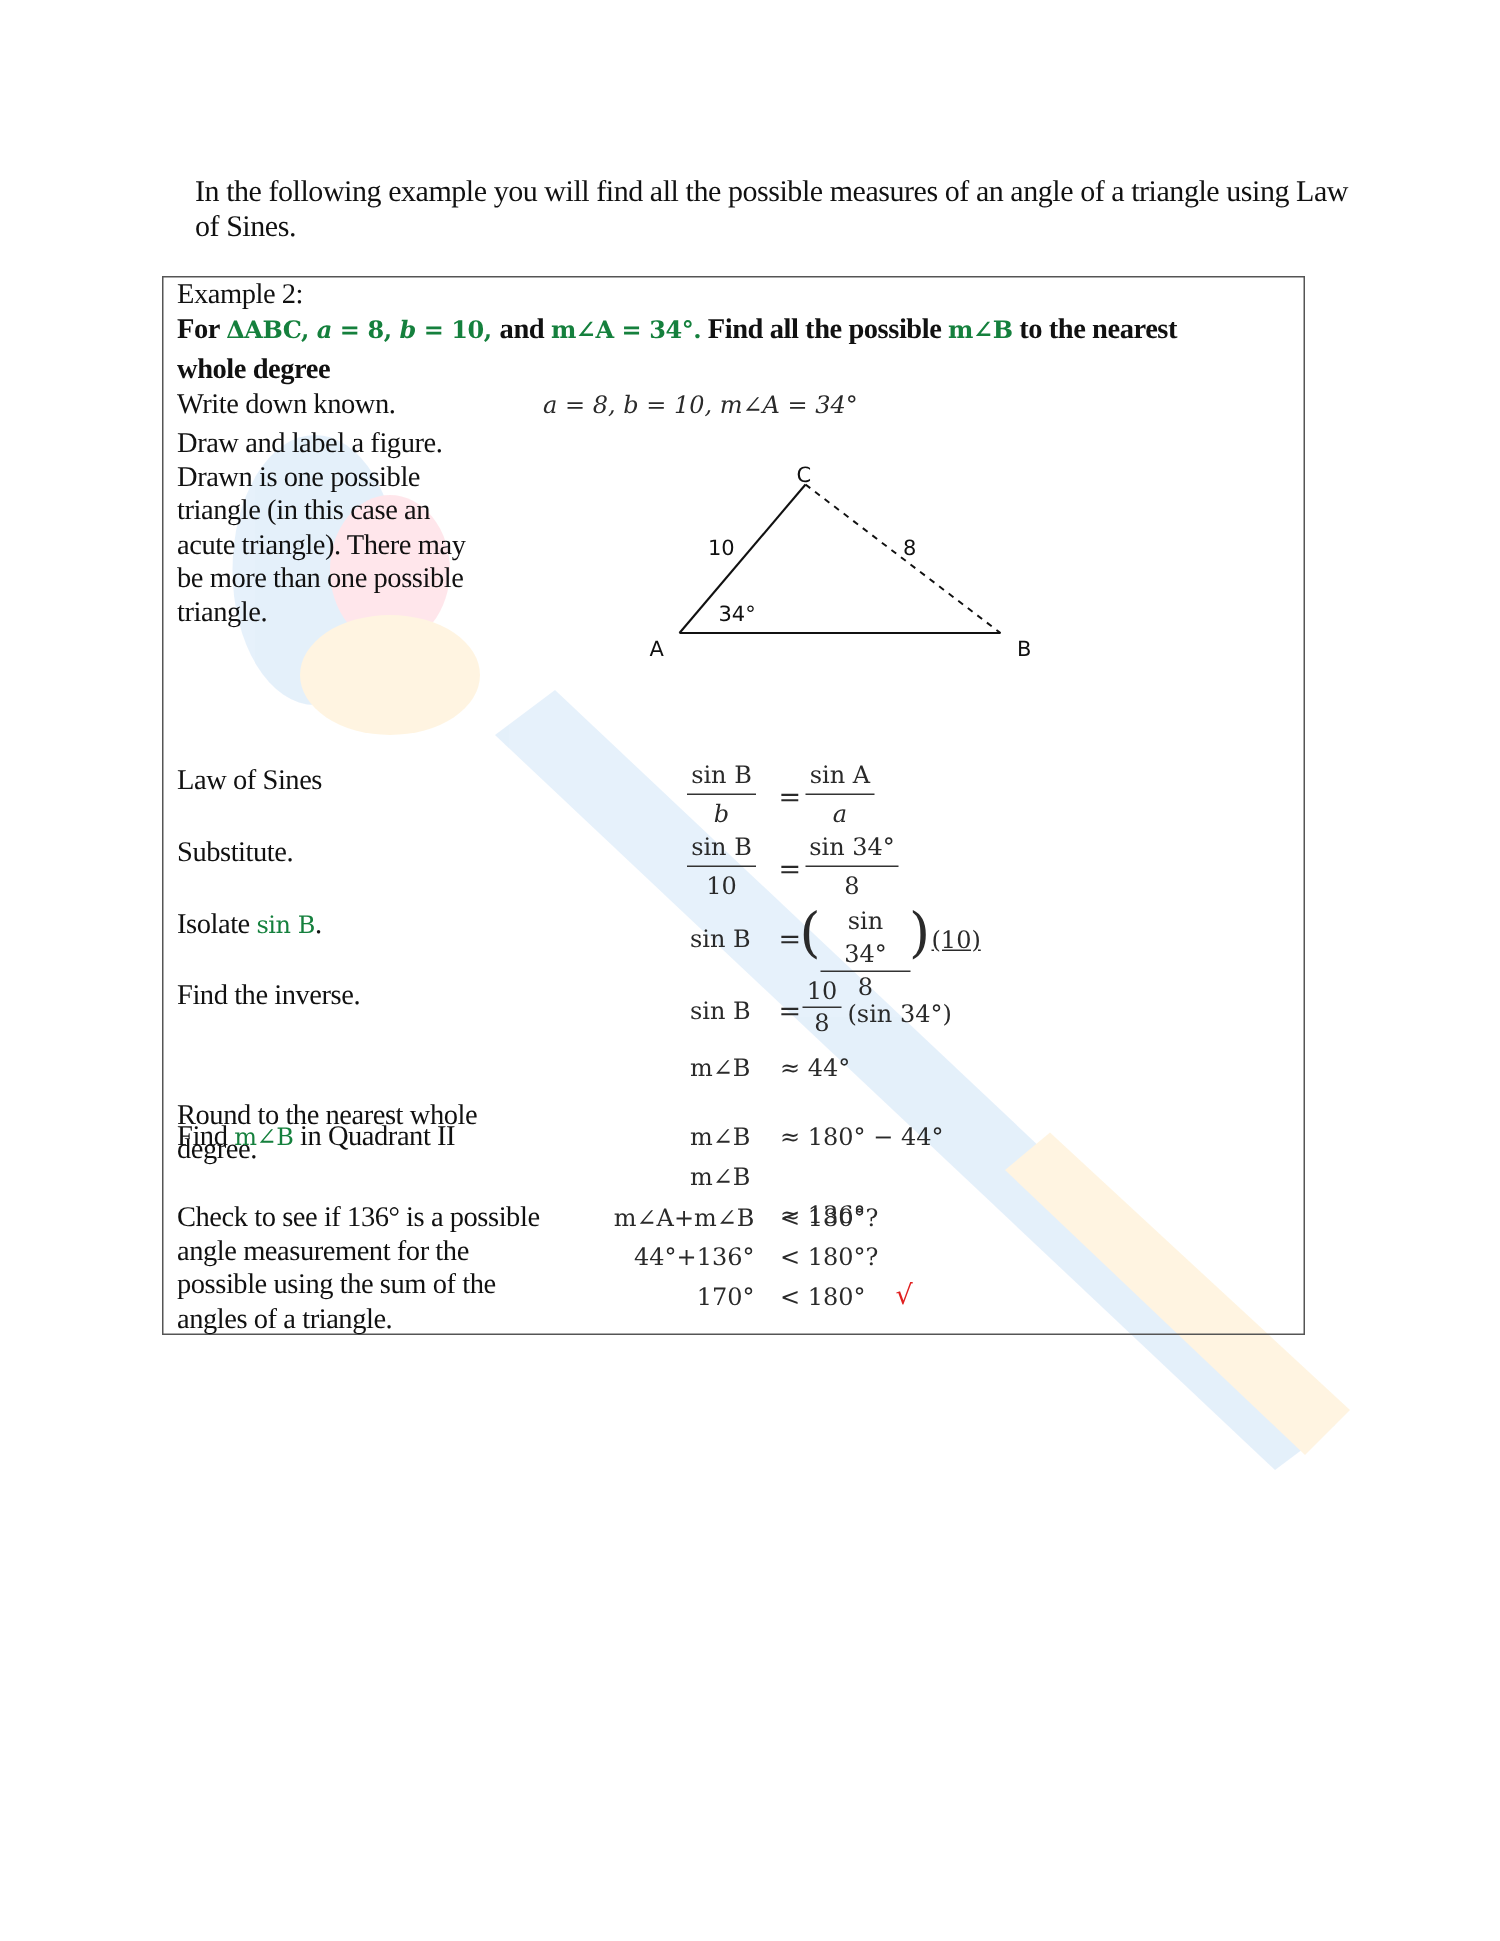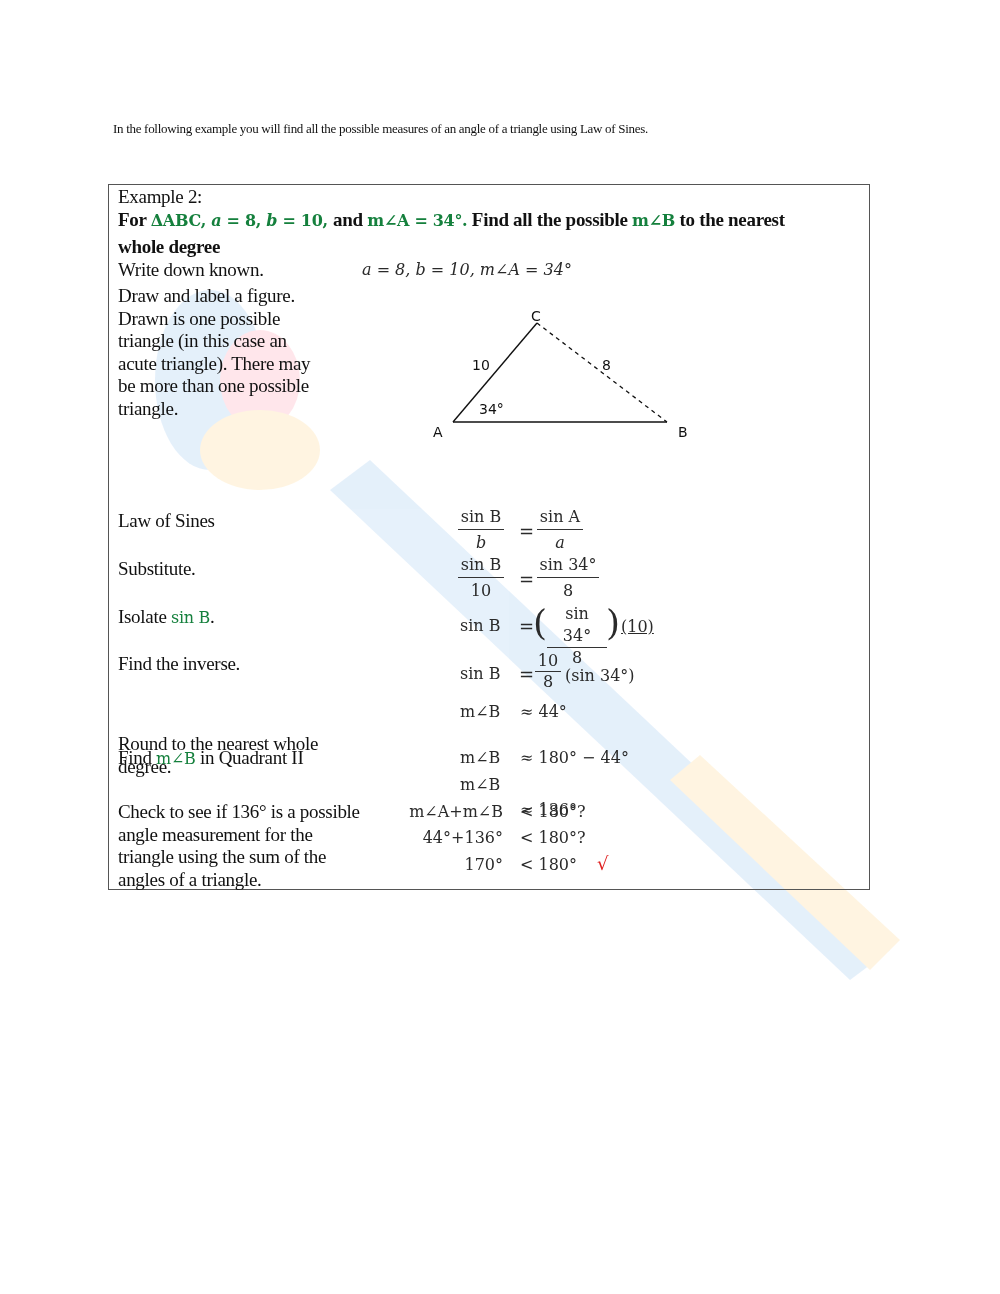--- a/index.html
+++ b/index.html
@@ -1,19 +1,19 @@
 <!DOCTYPE html>
 <html><head>
 <meta charset="utf-8">
 <style>
   html, body { margin:0; padding:0; background:#ffffff; }
   body { width:1000px; height:1294px; position:relative; overflow:hidden;
          font-family:"Liberation Serif","DejaVu Serif",serif; color:#111; }
   .watermark { position:absolute; left:150px; top:260px; width:760px; height:720px; pointer-events:none; }
-  .intro { position:absolute; left:113px; top:117px; width:770px; font-size:13px; line-height:23px; letter-spacing:-0.3px; }
+  .intro { position:absolute; left:130px; top:117px; width:770px; font-size:20px; line-height:23px; letter-spacing:-0.3px; }
   .box { position:absolute; left:108px; top:184px; width:762px; height:706px; border:1px solid #555; box-sizing:border-box; }
   .t { position:absolute; font-size:19px; line-height:22.5px; letter-spacing:-0.3px; white-space:nowrap; }
   .b { font-weight:bold; }
   .m { font-family:"DejaVu Serif","Liberation Serif",serif; color:#15803d; font-size:16px; }
   .mi { font-style:italic; }
   .math { position:absolute; font-family:"DejaVu Serif","Liberation Serif",serif; font-size:16px; color:#2a2a2a; white-space:nowrap; }
   .frac { position:absolute; text-align:center; font-family:"DejaVu Serif",serif; font-size:16px; color:#2a2a2a; }
   .frac .num { display:block; line-height:24px; padding:0 2px; }
   .frac .bar { display:block; border-top:1.3px solid #333; }
   .frac .den { display:block; line-height:26px; }
@@ -130,21 +130,21 @@
   </div>
   <div class="math" style="left:351px;top:563px;">m∠B</div>
   <div class="math" style="left:411px;top:563px;">≈ 180° − 44°</div>
 
   <div class="math" style="left:351px;top:590px;">m∠B</div>
   <div class="math" style="left:411px;top:615px;">≈ 136°</div>
 
   <div class="t" style="left:9px;top:616px;line-height:22.5px;">
     <div>Check to see if 136° is a possible</div>
     <div>angle measurement for the</div>
-    <div>triangle using the sum of the</div>
+    <div>possible using the sum of the</div>
     <div>angles of a triangle.</div>
   </div>
 
   <div class="math" style="right:366px;top:617px;text-align:right;">m∠A+m∠B</div>
   <div class="math" style="left:411px;top:617px;">&lt; 180°?</div>
 
   <div class="math" style="right:366px;top:643px;text-align:right;">44°+136°</div>
   <div class="math" style="left:411px;top:643px;">&lt; 180°?</div>
 
   <div class="math" style="right:366px;top:670px;text-align:right;">170°</div>

